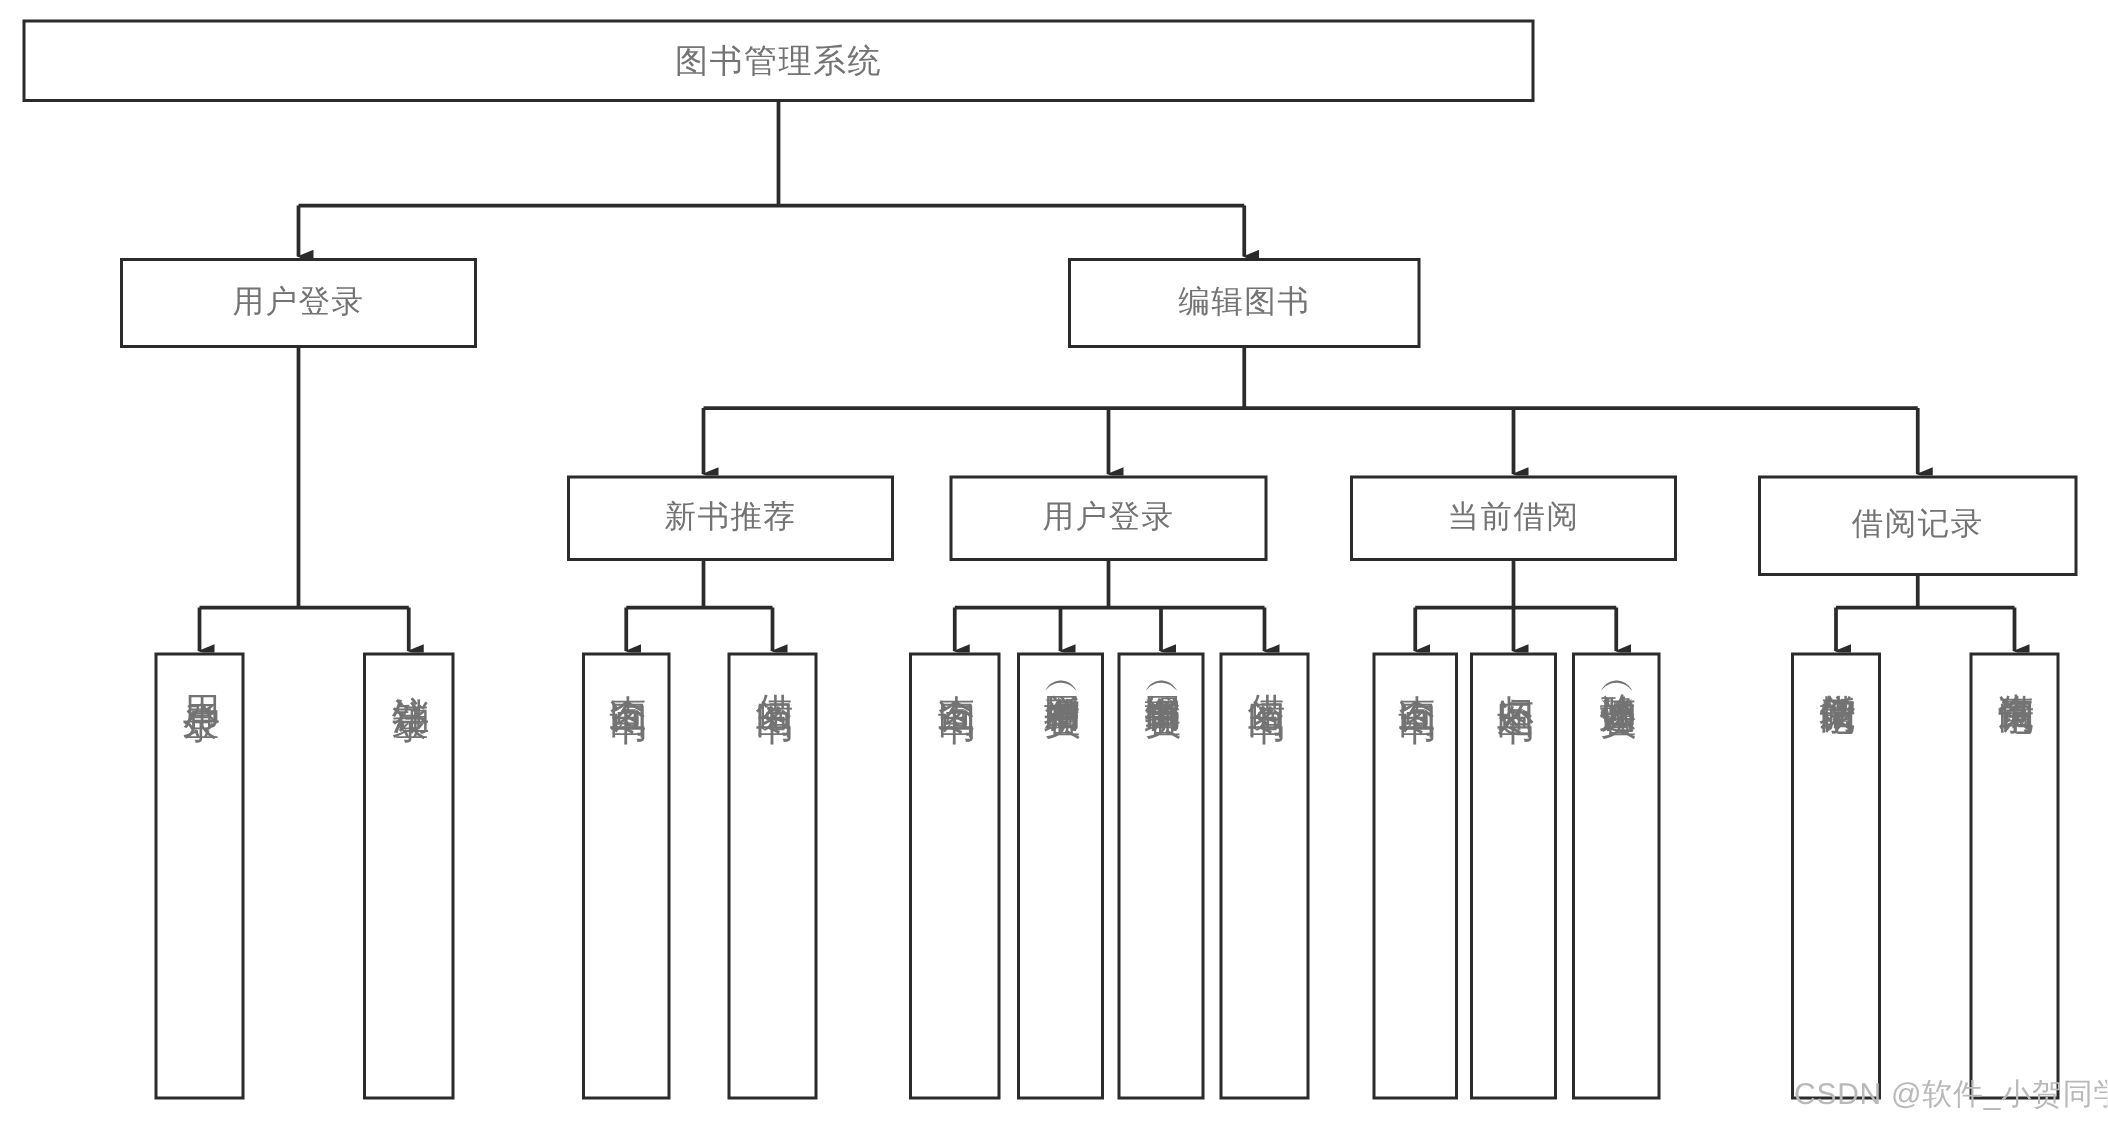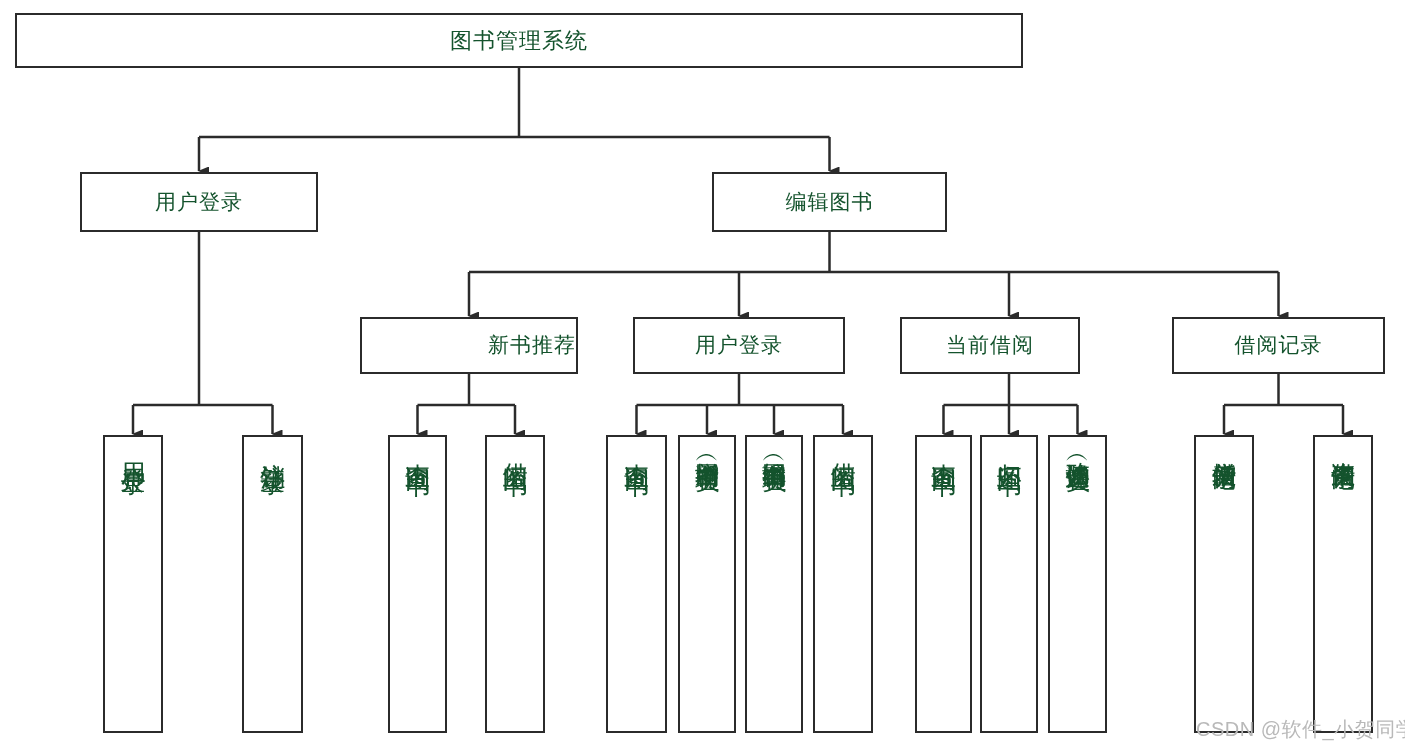--- a/index.html
+++ b/index.html
@@ -26,21 +26,21 @@
     pointer-events: none;
   }
   .node {
     position: absolute;
     box-sizing: border-box;
     background: #ffffff;
     border: 2.5px solid #2b2b2b;
     display: flex;
     align-items: center;
     justify-content: center;
-    color: #14532d;
+    color: #737373;
   }
   .node .label {
     display: block;
     text-align: center;
     line-height: 1.18;
     letter-spacing: 1px;
   }
   .node.horizontal .label {
     font-size: 21px;
   }
@@ -123,30 +123,30 @@
   <div id="nodes-layer">
       <div class="node horizontal root" style="left: 15px; top: 13px; width: 1008px; height: 55px;">
         <span class="label">图书管理系统</span>
       </div>
       <div class="node horizontal level2" style="left: 80px; top: 172px; width: 238px; height: 60px;">
         <span class="label">用户登录</span>
       </div>
       <div class="node horizontal level2" style="left: 712px; top: 172px; width: 235px; height: 60px;">
         <span class="label">编辑图书</span>
       </div>
-      <div class="node horizontal level3" style="left: 360px; top: 317px; width: 218px; height: 57px; justify-content: flex-end;">
+      <div class="node horizontal level3" style="left: 378px; top: 317px; width: 218px; height: 57px;">
         <span class="label">新书推荐</span>
       </div>
       <div class="node horizontal level3" style="left: 633px; top: 317px; width: 212px; height: 57px;">
         <span class="label">用户登录</span>
       </div>
-      <div class="node horizontal level3" style="left: 900px; top: 317px; width: 180px; height: 57px;">
+      <div class="node horizontal level3" style="left: 900px; top: 317px; width: 218px; height: 57px;">
         <span class="label">当前借阅</span>
       </div>
-      <div class="node horizontal level3" style="left: 1172px; top: 317px; width: 213px; height: 57px;">
+      <div class="node horizontal level3" style="left: 1172px; top: 317px; width: 213px; height: 67px;">
         <span class="label">借阅记录</span>
       </div>
       <div class="node vertical leaf" style="left: 103px; top: 435px; width: 60px; height: 298px;">
         <span class="label">用户登录</span>
       </div>
       <div class="node vertical leaf" style="left: 242px; top: 435px; width: 61px; height: 298px;">
         <span class="label">注销登录</span>
       </div>
       <div class="node vertical leaf" style="left: 388px; top: 435px; width: 59px; height: 298px;">
         <span class="label">查询图书</span>

